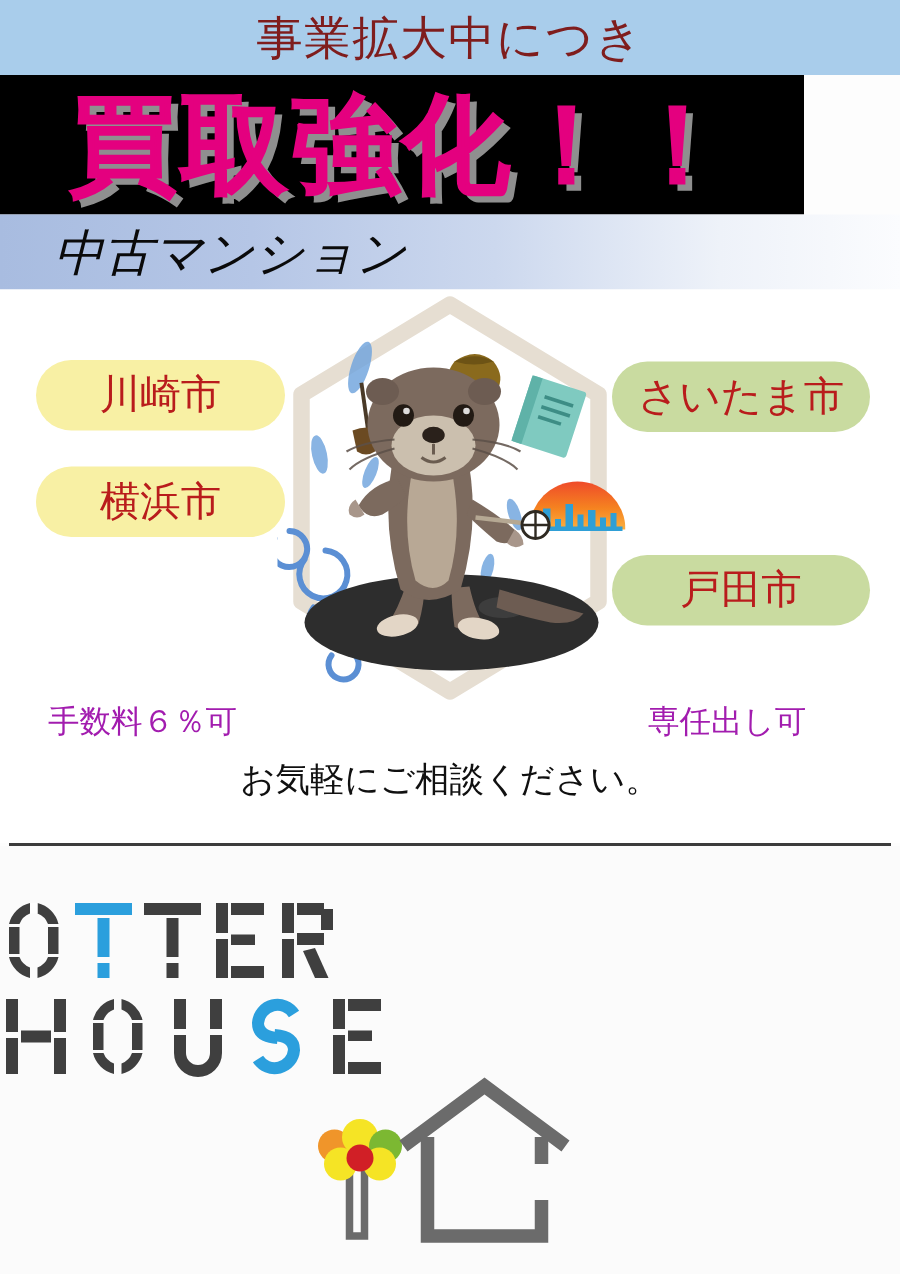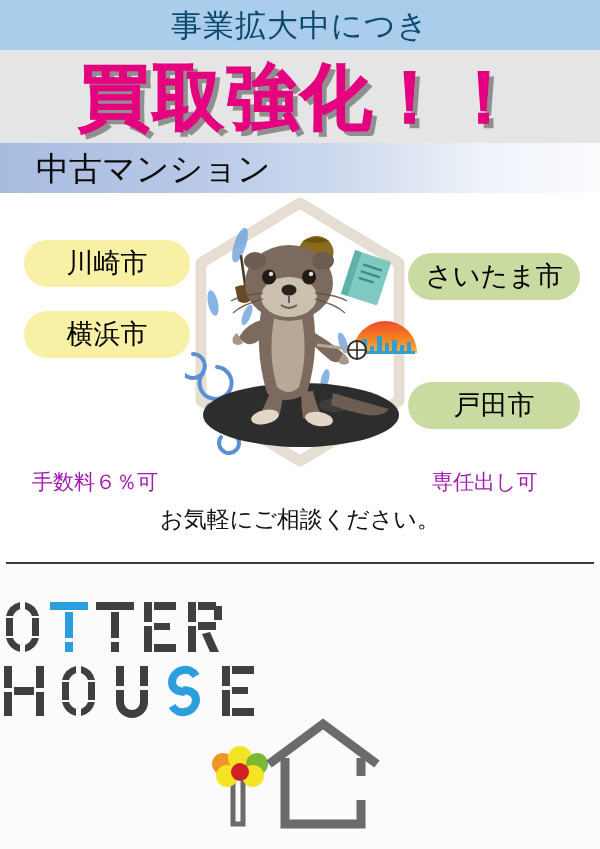--- a/index.html
+++ b/index.html
@@ -26,32 +26,32 @@
     position: absolute;
     left: 0; top: 0;
     width: 600px; height: 50px;
     background: #a9cdeb;
     display: flex;
     align-items: center;
     justify-content: center;
   }
   .band-top-text {
     font-size: 31px;
-    color: #0c4a6e;
+    color: #7f1d1d;
     letter-spacing: 1px;
     line-height: 1;
     white-space: nowrap;
   }
 
   
   .band-headline {
     position: absolute;
     left: 0; top: 50px;
-    width: 600px; height: 93px;
-    background: #e5e5e5;
+    width: 536px; height: 93px;
+    background: #000000;
     display: flex;
     align-items: center;
     justify-content: center;
   }
   .headline-text {
     font-size: 72px;
     font-weight: bold;
     color: #e4007f;
     letter-spacing: 2px;
     line-height: 1;
@@ -69,20 +69,21 @@
     display: flex;
     align-items: center;
   }
   .band-sub-inner {
     display: flex;
     align-items: center;
     width: 100%;
     padding-left: 36px;
     box-sizing: border-box;
     gap: 56px;
+    font-style: italic;
   }
   .band-sub-text {
     font-size: 33px;
     color: #0a0a0a;
     line-height: 1;
     white-space: nowrap;
   }
 
   
   .middle {
@@ -107,27 +108,27 @@
   }
 
   
   .tag {
     position: absolute;
     display: flex;
     align-items: center;
     justify-content: center;
     border-radius: 40px;
     font-size: 27px;
-    color: #000000;
+    color: #b91c1c;
     line-height: 1;
     white-space: nowrap;
     box-sizing: border-box;
   }
   .tag-left  { left: 24px; width: 166px; height: 47px; }
-  .tag-right { left: 408px; width: 172px; height: 47px; margin-top: 12px; }
+  .tag-right { left: 408px; width: 172px; height: 47px; }
 
   .tag-kawasaki { top: 47px;  background: #f8f0a4; }
   .tag-yokohama { top: 118px; background: #f8f0a4; }
   .tag-tokyo23  { top: 189px; background: #f3b183; left: 18px; width: 178px; }
 
   .tag-saitama  { top: 48px;  background: #c9dba0; }
   .tag-kawaguchi{ top: 119px; background: #c9dba0; }
   .tag-toda     { top: 177px; background: #c9dba0; }
 
   

